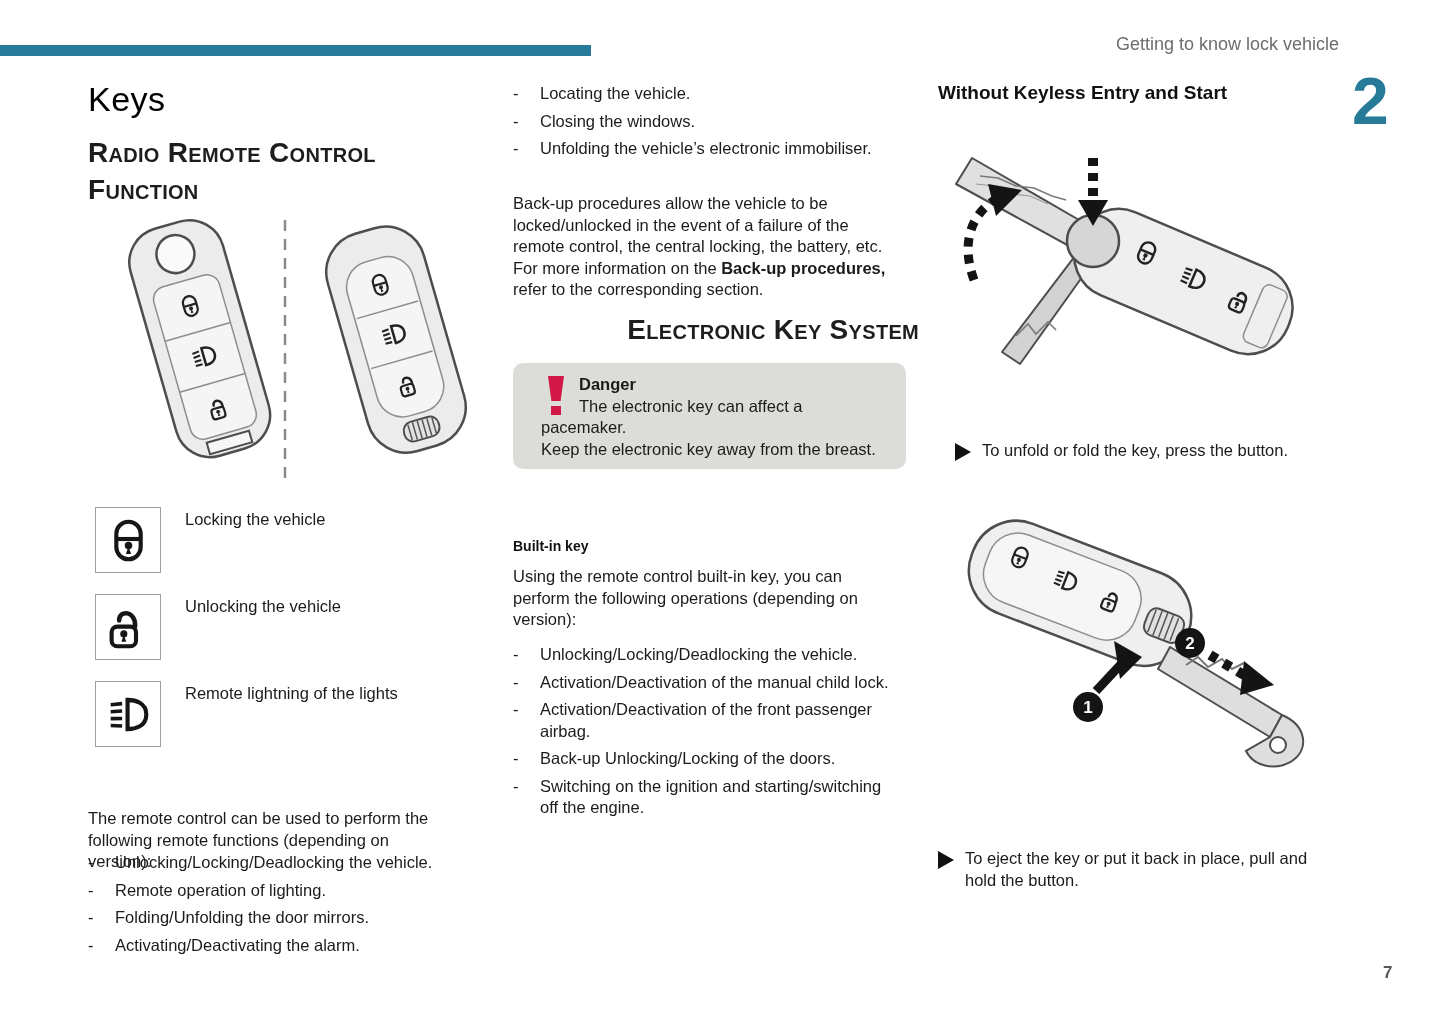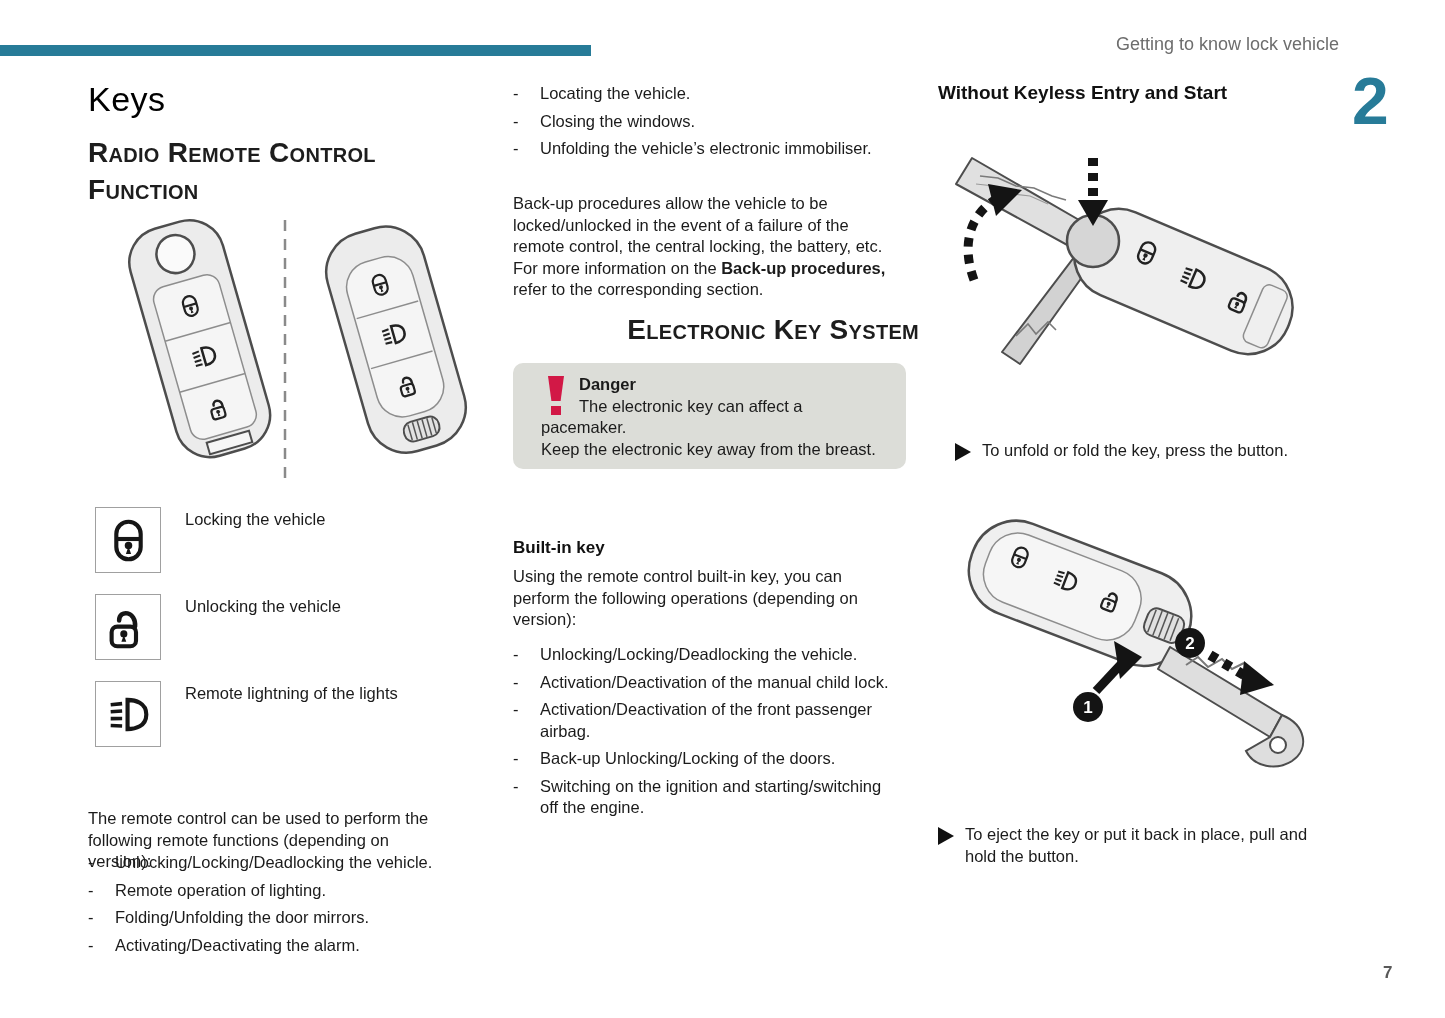--- a/index.html
+++ b/index.html
@@ -13,21 +13,21 @@
   .topbar { left:0; top:45px; width:591px; height:11px; background:#277b98; }
   .hdr-label { top:34px; right:106px; font-size:18px; color:#6d6d6d; }
   .chapter-num { left:1352px; top:68px; font-size:66px; line-height:1; font-weight:700; color:#277b98; }
   .page-num { left:1383px; top:963px; font-size:17px; font-weight:600; color:#595959; }
 
   
   .keys-title { left:88px; top:80px; font-size:34px; color:#000000; letter-spacing:.5px; }
   .sc { font-variant:small-caps; font-weight:700; color:#1d1d1d; letter-spacing:.3px; }
   .h-left  { left:88px;  top:134px; width:345px; font-size:28px; line-height:37px; }
   .h-mid   { left:524px; top:312px; width:395px; font-size:28px; line-height:36px;text-align:right; }
-  .h-bold-sm { font-size:17px; font-weight:700; color:#111; }
+  .h-bold-sm { font-size:14px; font-weight:700; color:#111; }
   .rc-heading { left:938px; top:82px; font-size:19px; font-weight:700; color:#111; }
 
   
   .bt { font-size:16.5px; line-height:21.5px; color:#1b1b1b; }
   .b  { font-weight:700; }
 
   
   .brow { display:flex; margin-bottom:6px; }
   .brow .m { width:27px; flex:none; }
 
@@ -318,20 +318,20 @@
         <circle cx="252" cy="148" r="15" fill="#141414"></circle>
         <text x="252" y="154" text-anchor="middle" font-family="Liberation Sans, sans-serif" font-size="17" font-weight="bold" fill="#ffffff">2</text>
       </g>
       <g>
         <line x1="272" y1="160" x2="306" y2="180" stroke="#141414" stroke-width="10" stroke-dasharray="8 8"></line>
         <polygon points="306,166 336,190 302,200" fill="#141414"></polygon>
       </g>
     </svg>
   </figure>
 
-  <div class="abs instr bt" style="left:938px; top:824px; width:395px;">
+  <div class="abs instr bt" style="left:938px; top:848px; width:395px;">
     <span class="tri"></span>
     <span style="width:352px;">To eject the key or put it back in place, pull and hold the button.</span>
   </div>
 
   <div class="abs page-num">7</div>
 
 </div>
 
 </body></html>

